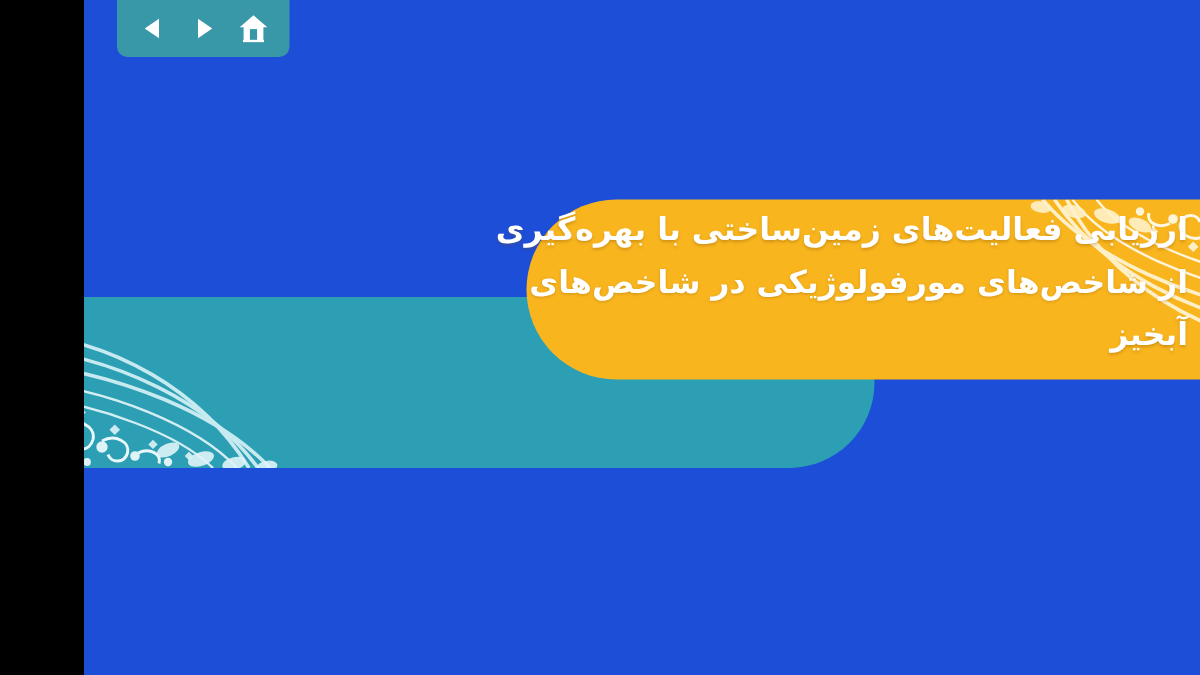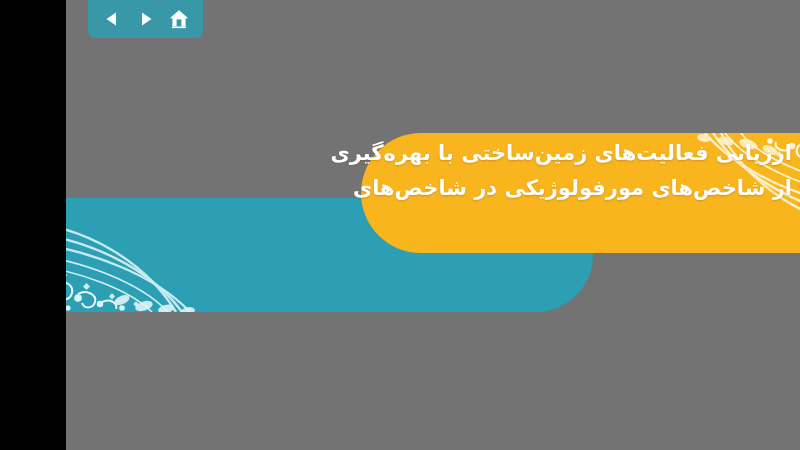--- a/index.html
+++ b/index.html
@@ -5,22 +5,23 @@
   html, body {
     margin: 0;
     padding: 0;
     background: #000;
   }
   #slide {
     position: relative;
     width: 734px;
     height: 450px;
     overflow: hidden;
-    background: #737373;
+    background: #1d4ed8;
     font-family: "DejaVu Sans", "Liberation Sans", sans-serif;
+    padding-left: 10px;
   }
 
   
   #navbar {
     position: absolute;
     left: 22px;
     top: 0;
     width: 115px;
     height: 38px;
     background: #3898A8;
@@ -225,15 +226,16 @@
         <ellipse cx="35" cy="8" rx="8" ry="4.2" transform="rotate(14 35 8)"></ellipse>
         <ellipse cx="13" cy="5" rx="7" ry="3.8" transform="rotate(10 13 5)"></ellipse>
         <ellipse cx="79" cy="17" rx="8" ry="4.2" transform="rotate(24 79 17)"></ellipse>
       </g>
     </svg>
   </div>
 
   <div id="title-block">
     <span class="tline">ارزیابی فعالیت‌های زمین‌ساختی با بهره‌گیری</span>
     <span class="tline">از شاخص‌های مورفولوژیکی در شاخص‌های</span>
+    <span class="tline">آبخیز</span>
   </div>
 
 </div>
 
 </body></html>

